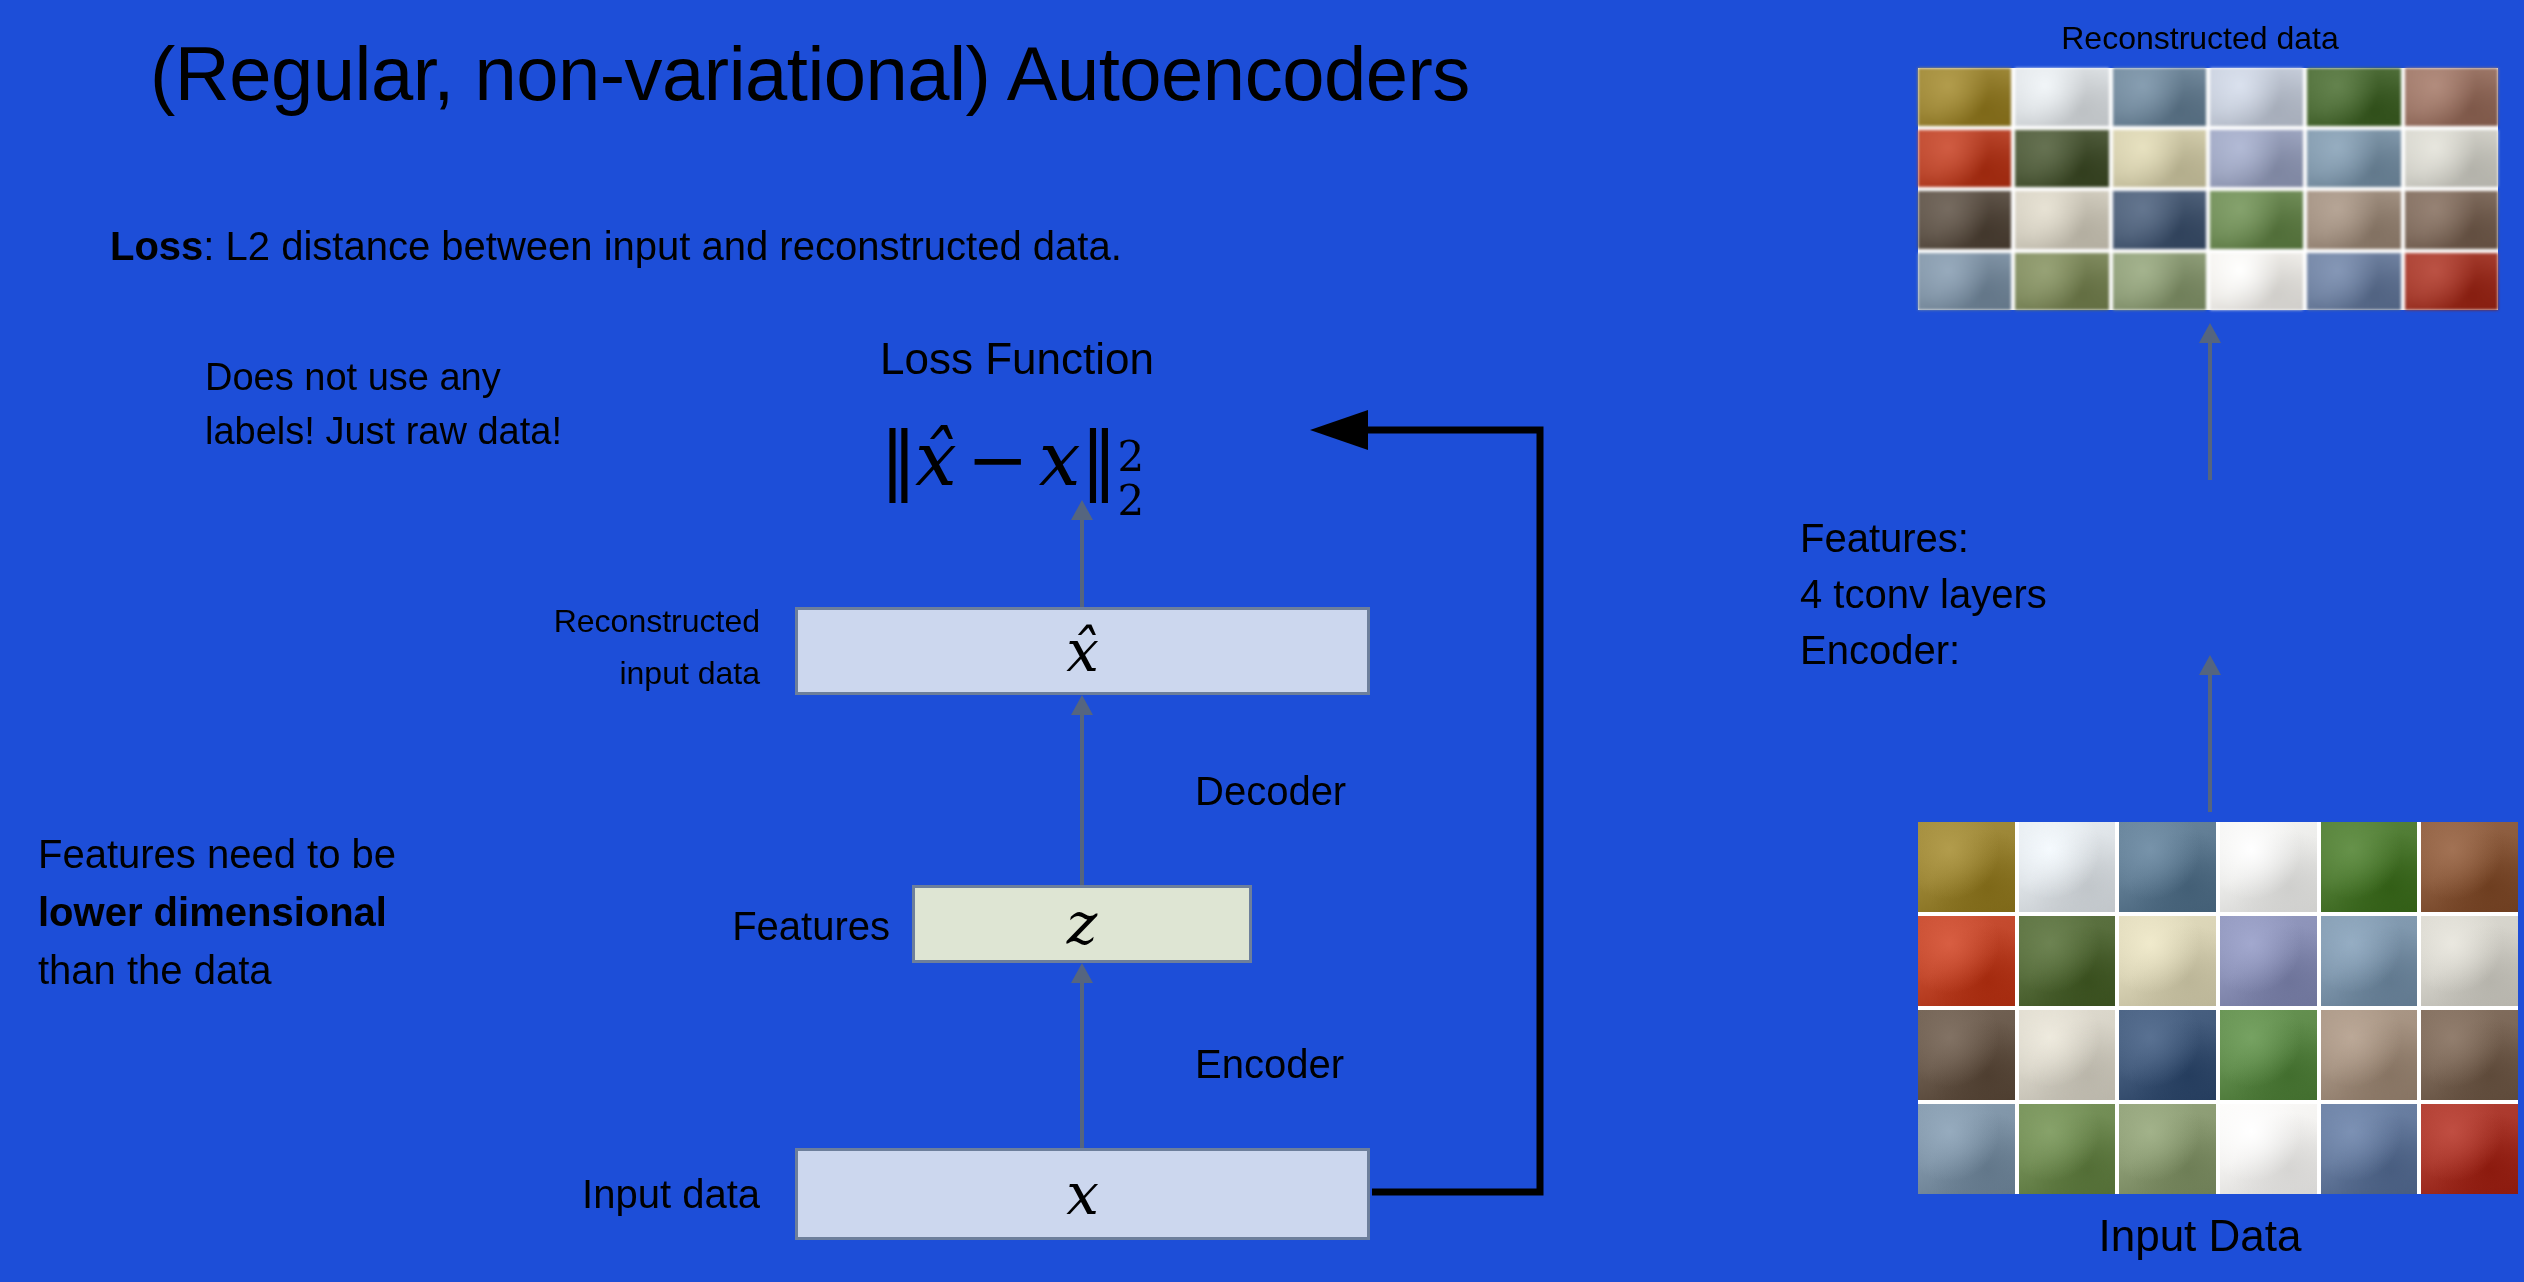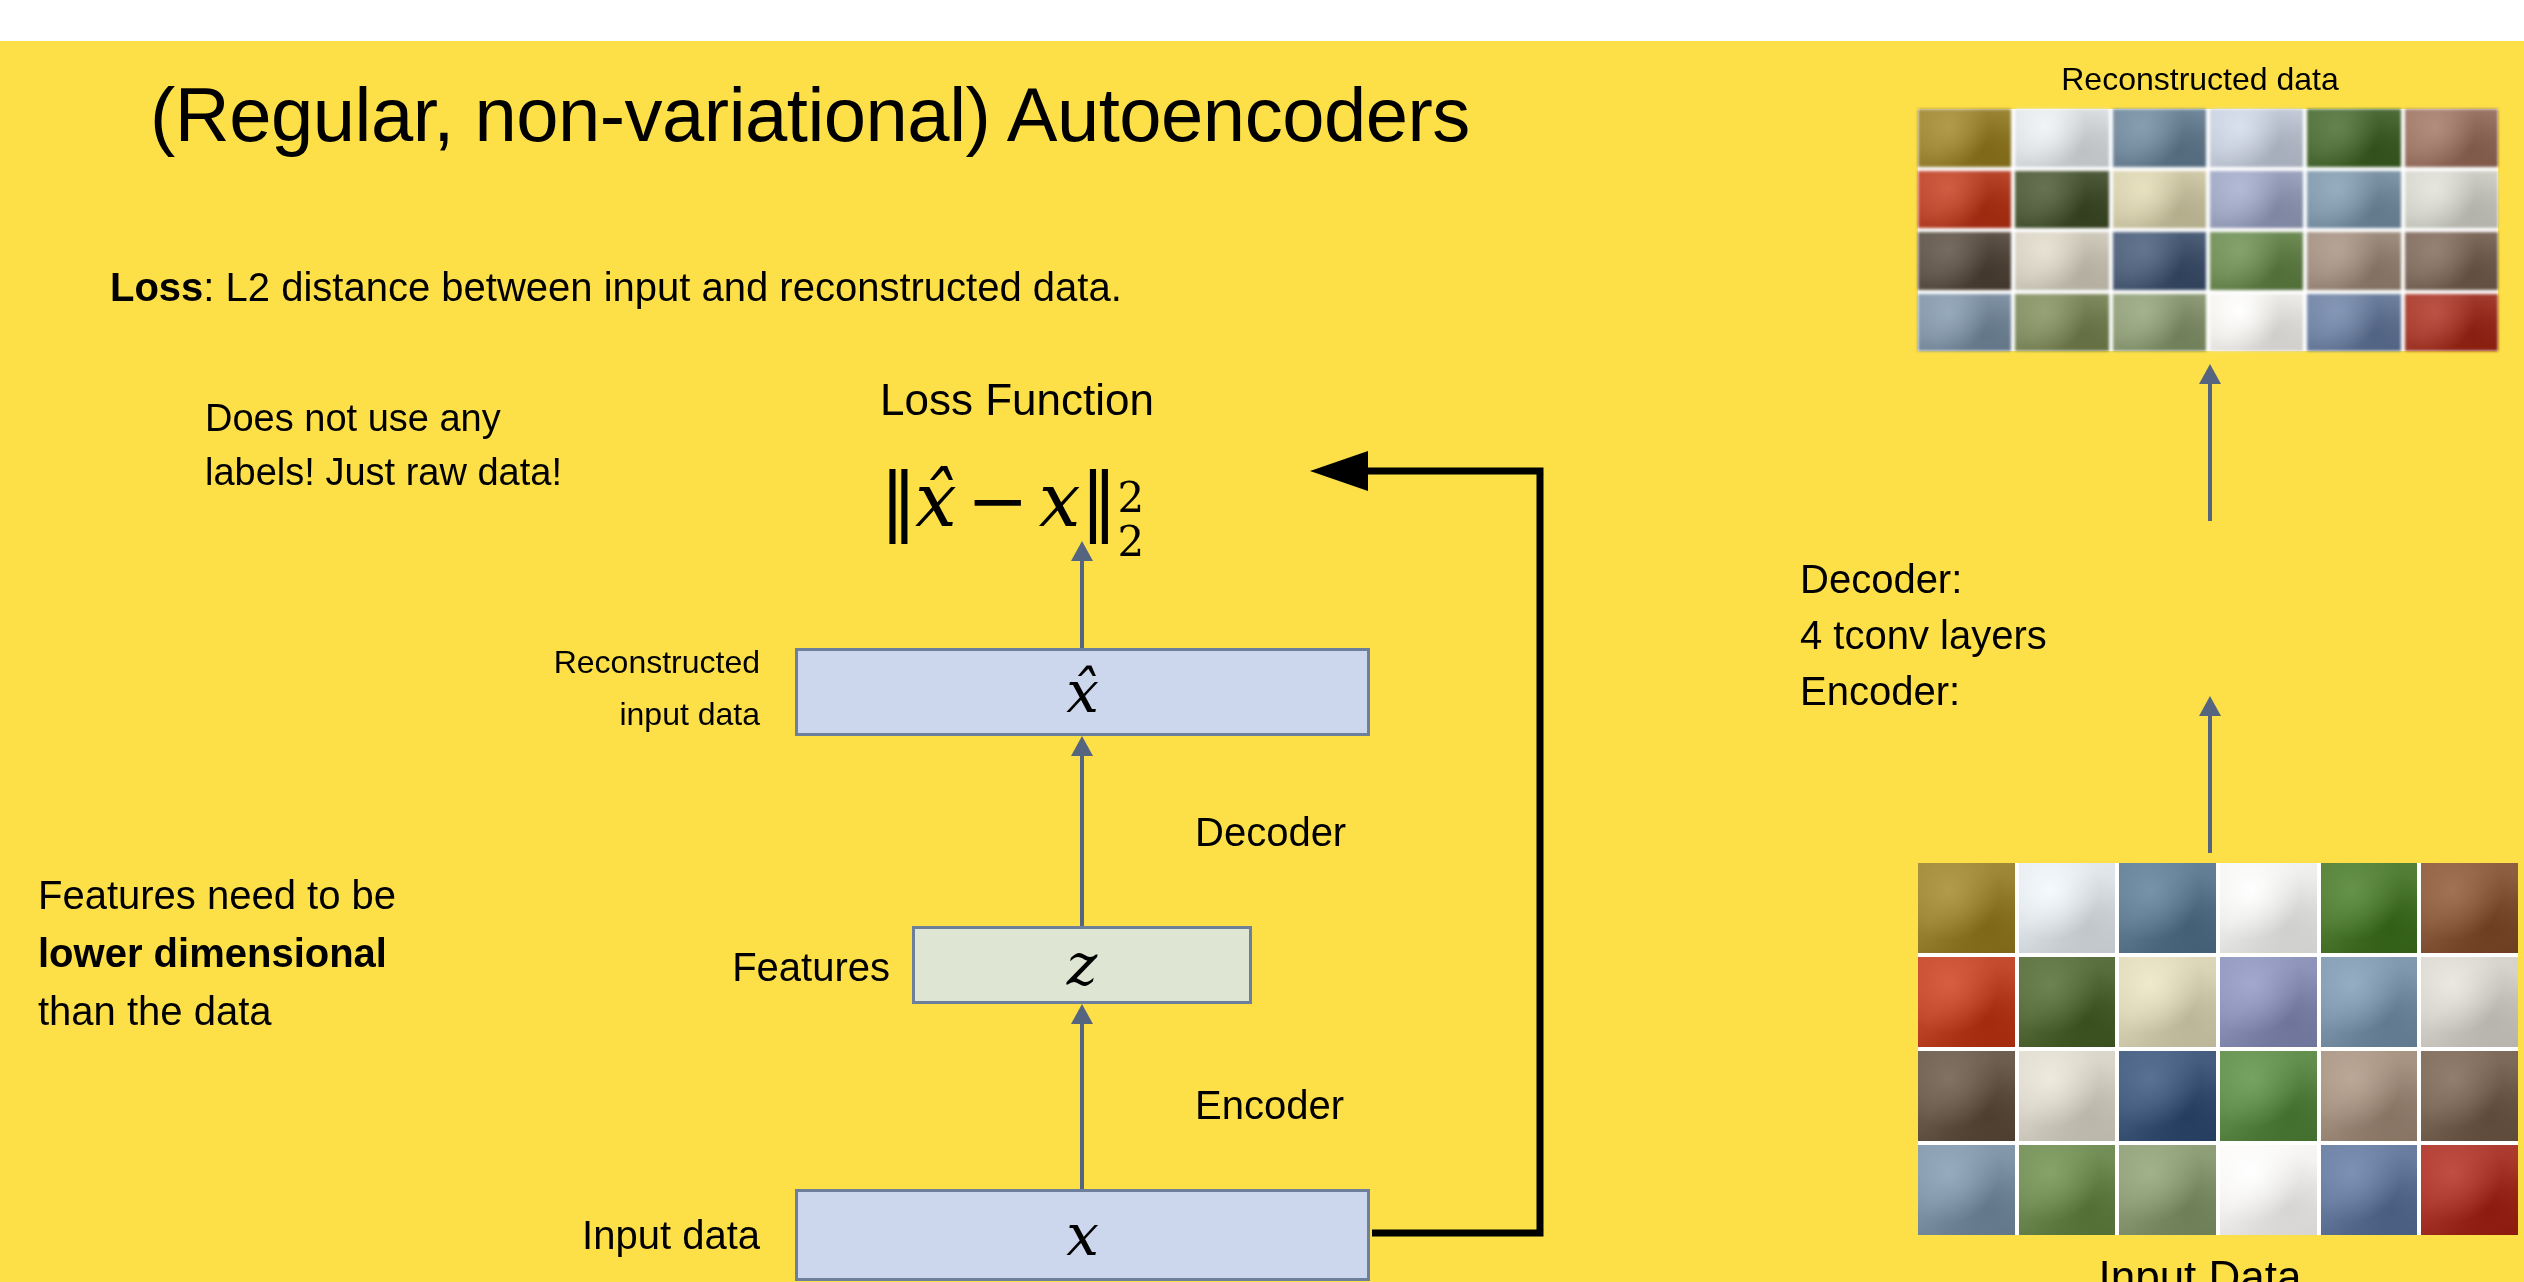--- a/index.html
+++ b/index.html
@@ -11,22 +11,21 @@
     width: 2524px;
     height: 1282px;
     position: relative;
     overflow: hidden;
     font-family: "Liberation Sans", sans-serif;
     color: #000000;
   }
   .slide {
     position: absolute;
     inset: 0;
-    background: #fde047;
-    margin-top: 41px;
+    background: #1d4ed8;
   }
   .abs { position: absolute; }
 
   
   #slide-title {
     left: 150px;
     top: 30px;
     width: 1750px;
     font-size: 76px;
     line-height: 88px;
@@ -289,21 +288,21 @@
       <div class="cell blur" style="background: radial-gradient(circle at 32% 30%, rgb(150, 130, 116) 0%, rgba(0, 0, 0, 0) 55%), radial-gradient(circle at 72% 74%, rgb(98, 78, 64) 0%, rgba(0, 0, 0, 0) 60%), linear-gradient(160deg, rgb(136, 116, 102) 0%, rgb(126, 106, 92) 50%, rgb(98, 78, 64) 100%);"></div>
       <div class="cell blur" style="background: radial-gradient(circle at 32% 30%, rgb(151, 170, 188) 0%, rgba(0, 0, 0, 0) 55%), radial-gradient(circle at 72% 74%, rgb(99, 118, 136) 0%, rgba(0, 0, 0, 0) 60%), linear-gradient(160deg, rgb(137, 156, 174) 0%, rgb(127, 146, 164) 50%, rgb(99, 118, 136) 100%);"></div>
       <div class="cell blur" style="background: radial-gradient(circle at 32% 30%, rgb(151, 162, 118) 0%, rgba(0, 0, 0, 0) 55%), radial-gradient(circle at 72% 74%, rgb(99, 110, 66) 0%, rgba(0, 0, 0, 0) 60%), linear-gradient(160deg, rgb(137, 148, 104) 0%, rgb(127, 138, 94) 50%, rgb(99, 110, 66) 100%);"></div>
       <div class="cell blur" style="background: radial-gradient(circle at 32% 30%, rgb(164, 179, 142) 0%, rgba(0, 0, 0, 0) 55%), radial-gradient(circle at 72% 74%, rgb(112, 127, 90) 0%, rgba(0, 0, 0, 0) 60%), linear-gradient(160deg, rgb(150, 165, 128) 0%, rgb(140, 155, 118) 50%, rgb(112, 127, 90) 100%);"></div>
       <div class="cell blur" style="background: radial-gradient(circle at 32% 30%, rgb(255, 255, 254) 0%, rgba(0, 0, 0, 0) 55%), radial-gradient(circle at 72% 74%, rgb(208, 206, 202) 0%, rgba(0, 0, 0, 0) 60%), linear-gradient(160deg, rgb(246, 244, 240) 0%, rgb(236, 234, 230) 50%, rgb(208, 206, 202) 100%);"></div>
       <div class="cell blur" style="background: radial-gradient(circle at 32% 30%, rgb(133, 151, 182) 0%, rgba(0, 0, 0, 0) 55%), radial-gradient(circle at 72% 74%, rgb(81, 99, 130) 0%, rgba(0, 0, 0, 0) 60%), linear-gradient(160deg, rgb(119, 137, 168) 0%, rgb(109, 127, 158) 50%, rgb(81, 99, 130) 100%);"></div>
       <div class="cell blur" style="background: radial-gradient(circle at 32% 30%, rgb(187, 82, 68) 0%, rgba(0, 0, 0, 0) 55%), radial-gradient(circle at 72% 74%, rgb(135, 30, 16) 0%, rgba(0, 0, 0, 0) 60%), linear-gradient(160deg, rgb(173, 68, 54) 0%, rgb(163, 58, 44) 50%, rgb(135, 30, 16) 100%);"></div>
     </div>
 
   <div class="abs" id="side-notes">
-    <div>Decoder:</div>
+    <div>Features:</div>
     <div>4 tconv layers</div>
     <div>Encoder:</div>
   </div>
 
   <div class="abs vline" style="left:2208px; top:672px; height:140px;"></div>
   <div class="abs varrowhead" style="left:2199px; top:655px;"></div>
 
   <div class="abs vline" style="left:2208px; top:340px; height:140px;"></div>
   <div class="abs varrowhead" style="left:2199px; top:323px;"></div>
 

